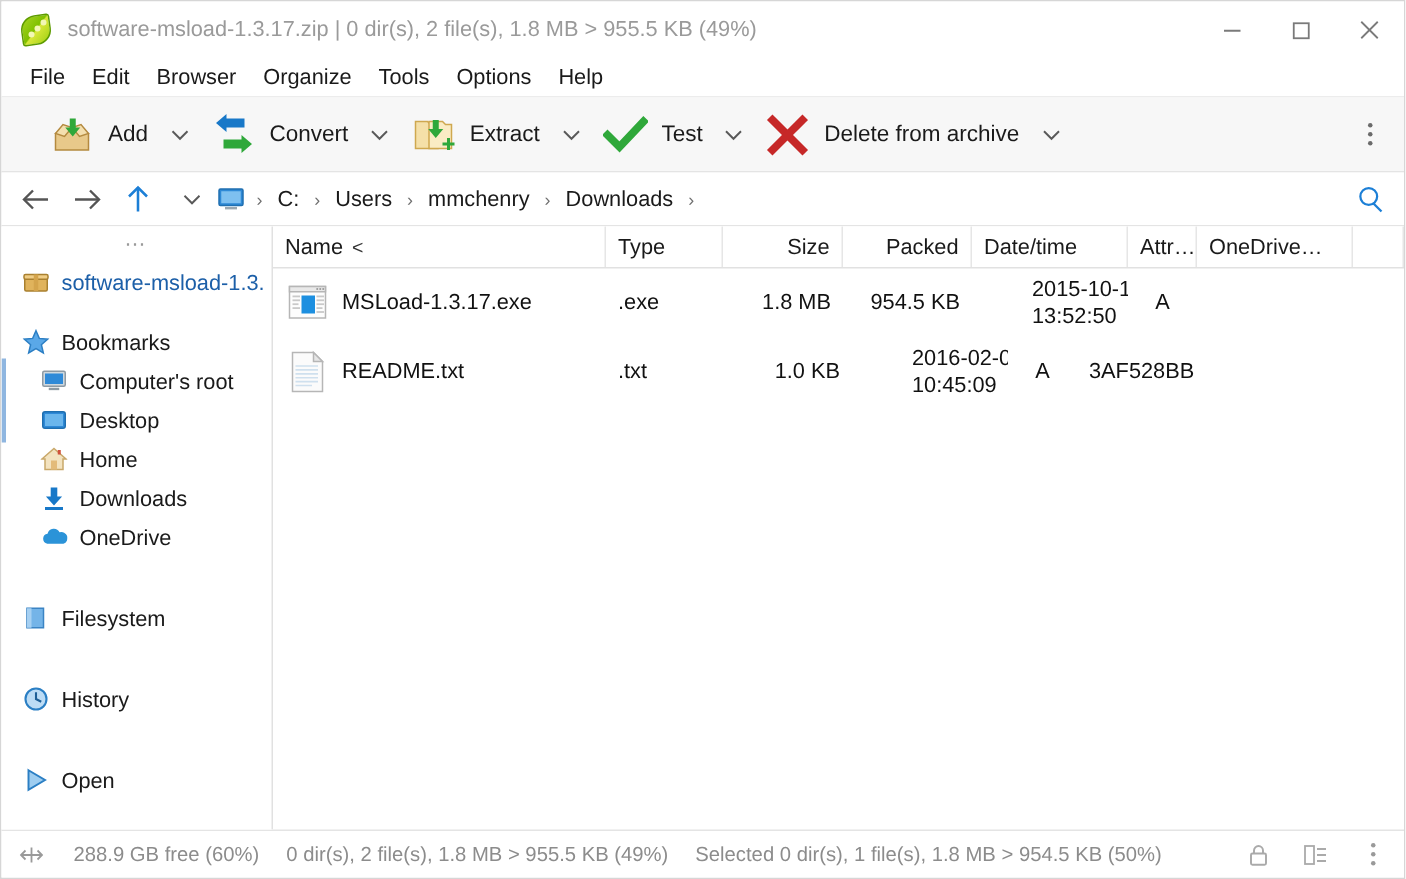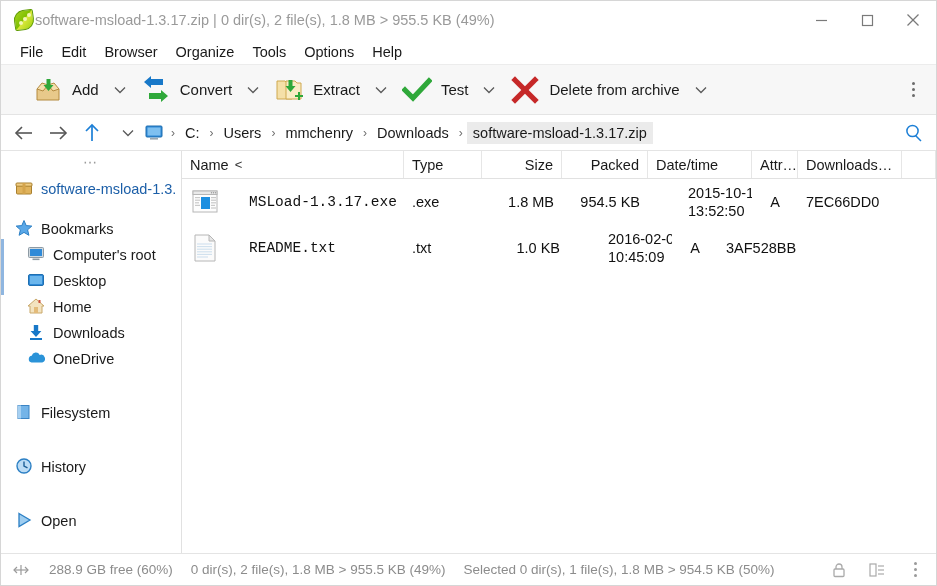--- a/index.html
+++ b/index.html
@@ -27,20 +27,21 @@
   .app-icon { width: 22px; height: 22px; position: relative; flex: 0 0 22px; }
   .app-icon .pod {
     position: absolute; left: 1px; top: 1px; width: 20px; height: 20px;
     background: linear-gradient(135deg,#a8d524 0%,#7fc000 48%,#d9e83a 52%,#9ccf10 100%);
     border-radius: 50% 10% 50% 10%;
     transform: rotate(-8deg);
     border: 1px solid #5e9b00;
   }
   .app-icon .pea { position: absolute; width: 4px; height: 4px; border-radius: 50%; background: #f2f7b5; }
   .title-text {
+    margin-left: 10px;
     font-size: 14.5px; color: #9a9a9a;
     white-space: nowrap; overflow: hidden;
   }
   .win-controls { margin-left: auto; display: flex; height: 38px; }
   .win-btn {
     width: 46px; height: 38px; display: flex; align-items: center; justify-content: center;
     color: #7a7a7a;
   }
   .win-btn svg { display: block; }
 
@@ -174,21 +175,21 @@
   .fl-row {
     display: flex; height: 46px; align-items: center;
     font-size: 14.5px; color: #111;
   }
   .fl-row .cell {
     display: flex; align-items: center; padding: 0 8px;
     height: 46px; overflow: hidden; white-space: nowrap;
   }
   .cell.right { justify-content: flex-end; }
   .cell.center { justify-content: center; }
-  .cell.name { gap: 29px; font-family: Liberation Mono, monospace; }
+  .cell.name { gap: 8px; }
   .file-ico { width: 30px; height: 32px; position: relative; flex: 0 0 30px; }
   .datecell { display: flex; flex-direction: column; justify-content: center; line-height: 1.25; margin-left: 32px; }
 
   
   .statusbar {
     height: 32px; flex: 0 0 32px;
     display: flex; align-items: center;
     border-top: 1px solid #e4e4e4;
     background: #ffffff;
     font-size: 13.5px; color: #8c8c8c;
@@ -375,21 +376,20 @@
       </div>
       <span class="crumb-chev">›</span>
       <div class="crumb">C:</div>
       <span class="crumb-chev">›</span>
       <div class="crumb">Users</div>
       <span class="crumb-chev">›</span>
       <div class="crumb">mmchenry</div>
       <span class="crumb-chev">›</span>
       <div class="crumb">Downloads</div>
       <span class="crumb-chev">›</span>
-      <div class="crumb current">software-msload-1.3.17.zip</div>
     </div>
 
     <div class="search-btn">
       <svg width="20" height="20" viewBox="0 0 20 20">
         <circle cx="8.5" cy="8" r="5.6" fill="none" stroke="#1c7fd6" stroke-width="1.5"></circle>
         <line x1="11.5" y1="12.5" x2="17" y2="18" stroke="#1c7fd6" stroke-width="1.5"></line>
       </svg>
     </div>
   </div>
 
@@ -517,21 +517,21 @@
       <div class="fl-header">
         <div class="hc col-name">
           <span>Name</span>
           <span class="sort-mark">&lt;</span>
         </div>
         <div class="hc col-type">Type</div>
         <div class="hc col-size right">Size</div>
         <div class="hc col-packed right">Packed</div>
         <div class="hc col-date">Date/time</div>
         <div class="hc col-attr">Attr…</div>
-        <div class="hc col-chk">Downloads…</div>
+        <div class="hc col-chk">OneDrive…</div>
         <div class="hc col-tail"></div>
       </div>
 
       <div class="fl-rows">
 
         <div class="fl-row">
           <div class="cell col-name name">
             <span class="file-ico">
               <svg width="30" height="32" viewBox="0 0 30 32">
                 <rect x="3" y="5" width="24" height="21" fill="#fdfdfd" stroke="#b6b6b6" stroke-width="1"></rect>
@@ -558,21 +558,20 @@
           <div class="cell col-type">.exe</div>
           <div class="cell col-size right">1.8 MB</div>
           <div class="cell col-packed right">954.5 KB</div>
           <div class="cell col-date">
             <span class="datecell">
               <span>2015-10-13</span>
               <span>13:52:50</span>
             </span>
           </div>
           <div class="cell col-attr center">A</div>
-          <div class="cell col-chk">7EC66DD0</div>
           <div class="cell col-tail"></div>
         </div>
 
         <div class="fl-row">
           <div class="cell col-name name">
             <span class="file-ico">
               <svg width="30" height="32" viewBox="0 0 30 32">
                 <path d="M5 3 h14 l6 6 v20 h-20 z" fill="#fbfbfb" stroke="#b6b6b6" stroke-width="1"></path>
                 <path d="M19 3 l6 6 h-6 z" fill="#e6e6e6" stroke="#b6b6b6" stroke-width="1"></path>
                 <g stroke="#cfe0ee" stroke-width="1.1">

